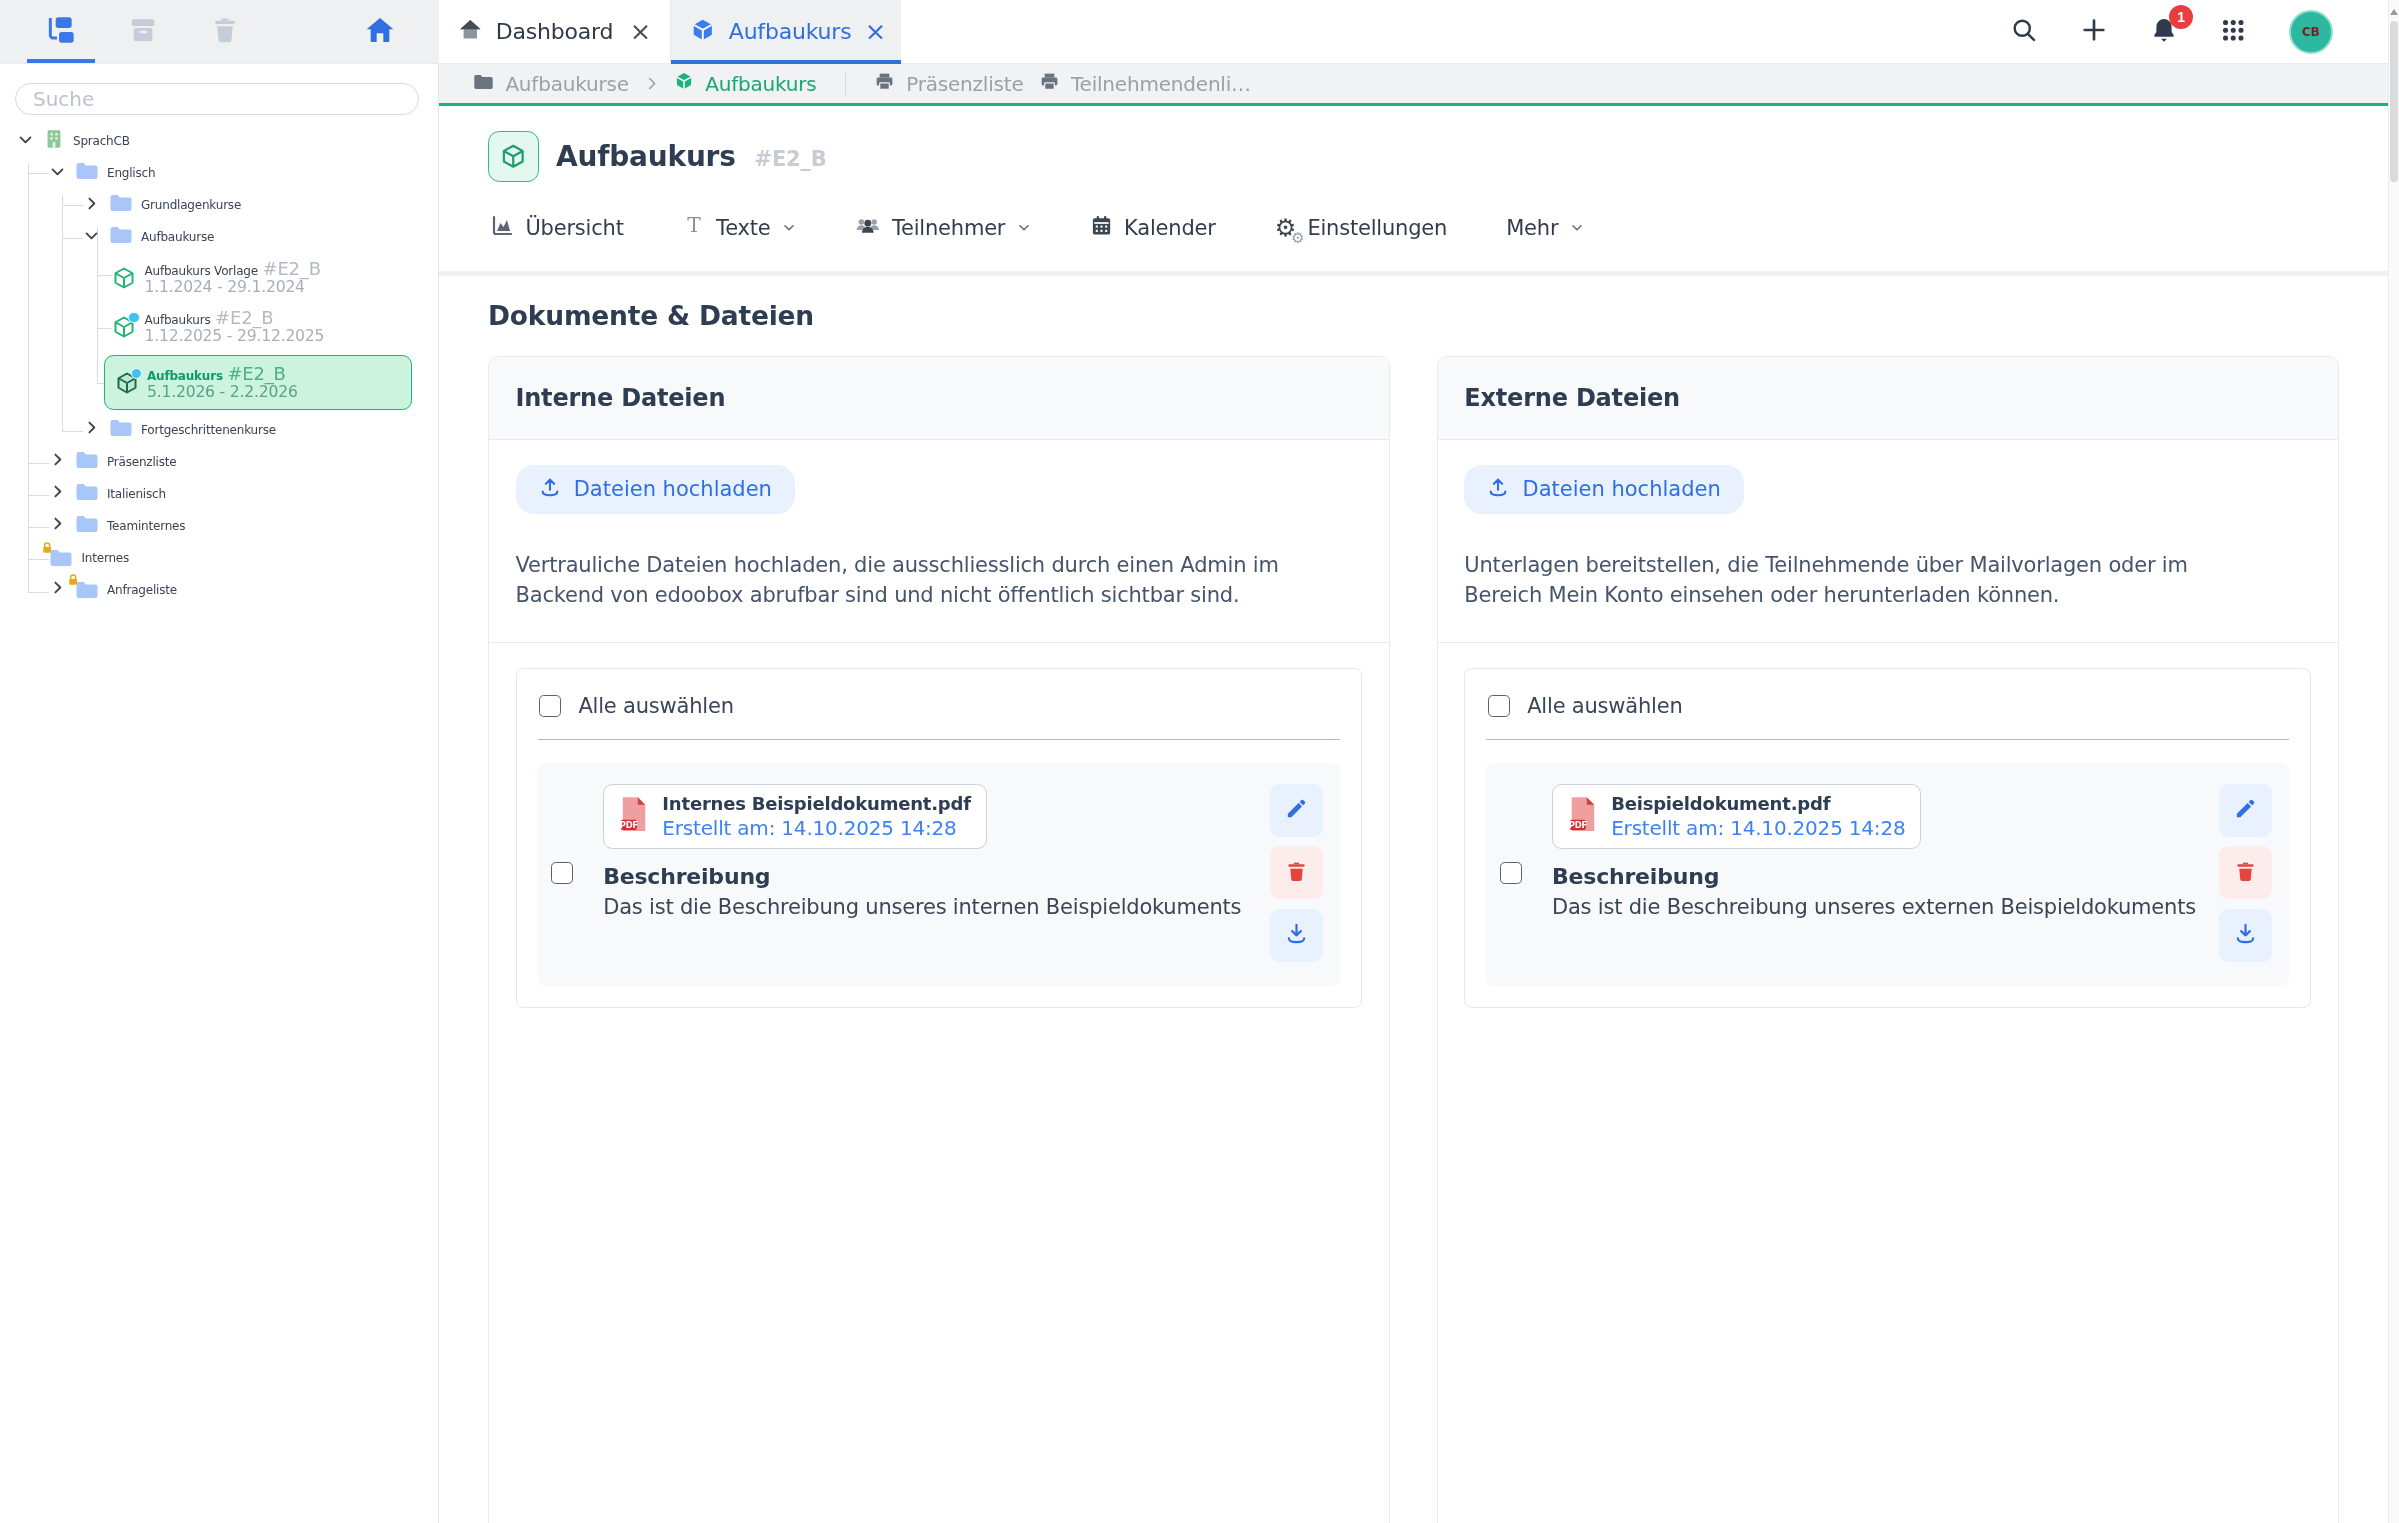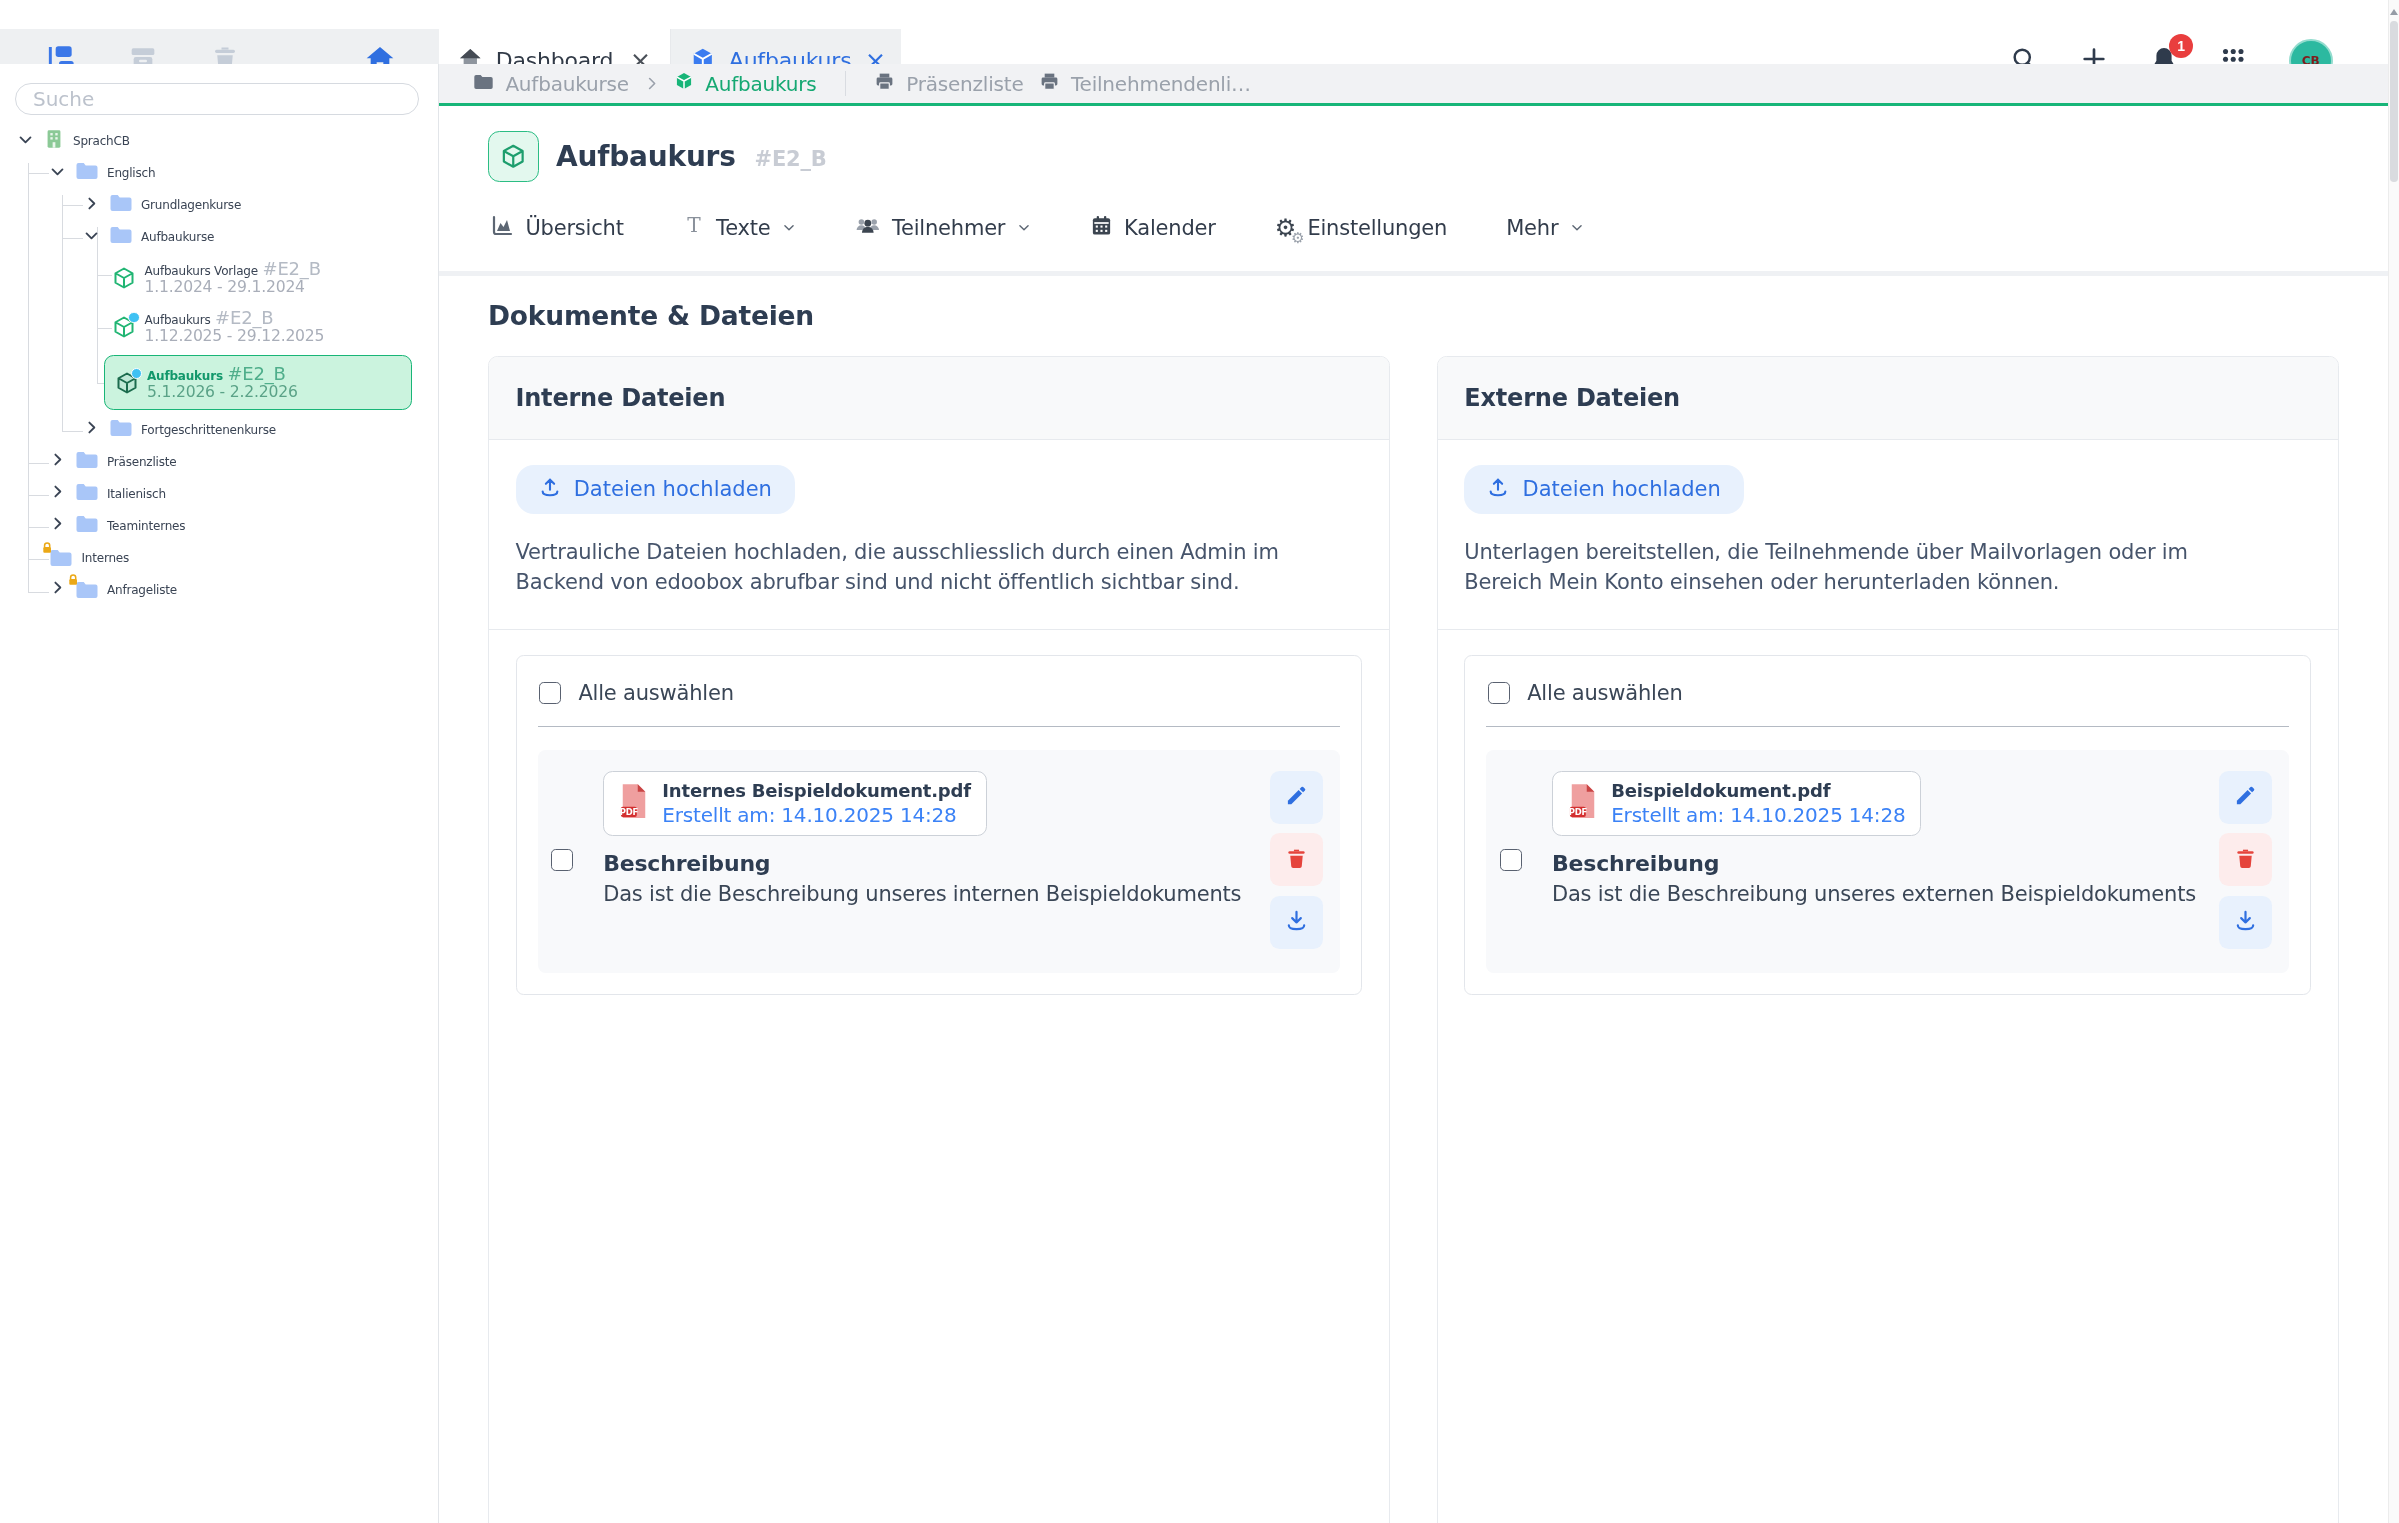--- a/index.html
+++ b/index.html
@@ -1,21 +1,21 @@
 <!DOCTYPE html>
 <html style="font-size:15px"><head>
 <meta charset="utf-8">
 <style>
   * { margin:0; padding:0; box-sizing:border-box; }
   html,body { width:2399px; height:1524px; }
   body { font-family:"DejaVu Sans","Liberation Sans",sans-serif; color:#3a4454; letter-spacing:-0.2px; }
   #app { position:relative; width:2399px; height:1524px; background:#fff; overflow:hidden; }
 
   
-  .topbar { position:absolute; left:0; top:0; right:11.4px; height:64px; background:#fff; border-bottom:0.9px solid #e9ebee; display:flex;margin-top:29px; }
+  .topbar { position:absolute; left:0; top:0; right:11.4px; height:64px; background:#fff; border-bottom:0.9px solid #e9ebee; display:flex; }
   .toolzone { width:439px; height:100%; background:#eef0f2; display:flex; align-items:center; padding-left:40px; gap:40px; flex:none; }
   .tool { position:relative; width:42px; height:100%; display:flex; align-items:center; justify-content:center; background:none; border:none; cursor:pointer; }
   .tool.active::after { content:""; position:absolute; left:-13.2px; right:-13.2px; bottom:0; height:3.8px; background:#3b77e8; }
   .tool.home-tool { margin-left:auto; margin-right:38px; }
   .tabstrip { display:flex; height:100%; flex:none; }
   .wtab { width:231px; display:flex; align-items:center; gap:13.2px; padding:0 19px; cursor:pointer; position:relative; background:#fff; }
   .wtab .tlabel { font-size:22px; color:#313a47; }
   .wtab .tclose { margin-left:auto; font-size:25.6px; color:#4a5058; line-height:1; }
   .wtab.active { background:#eef0f2; border-left:0.9px solid #e7e9ec; }
   .wtab.active .tlabel, .wtab.active .tclose { color:#2f6fe0; }
@@ -74,21 +74,21 @@
   .gearbig { font-size:24px; color:#3c4550; line-height:1; }
   .gearsmall { position:absolute; right:-8.5px; bottom:-5.7px; font-size:15px; color:#9aa1ab; line-height:1; }
   .head-band { margin-top:23px; height:4.7px; background:#eff1f4; }
   .section-title { padding-left:49px; margin-top:24.6px; font-size:26.5px; font-weight:600; color:#2e3d52; }
 
   .cards { display:flex; gap:47px; margin:24.6px 49px 0 49px; }
   .card { flex:1; height:1194px; background:#fff; border:0.9px solid #e7eaee; border-radius:9.5px; overflow:hidden; }
   .card-hd { height:83px; background:#f8f9fa; border-bottom:0.9px solid #e7eaee; display:flex; align-items:center; padding:0 26.5px; font-size:24px; font-weight:600; color:#2e3d52; }
   .card-top { padding:24.6px 26.5px 32px 26.5px; border-bottom:0.9px solid #e7eaee; }
   .upload-btn { display:inline-flex; align-items:center; gap:13.2px; height:49px; padding:0 23px; background:#e8f1fd; color:#2f6fe0; font-size:21px; font-family:inherit; border:none; border-radius:18px; cursor:pointer; }
-  .card-desc { margin-top:23px; font-size:21px; line-height:1.45; color:#46546b; max-width:92%; }
+  .card-desc { margin-top:36px; font-size:21px; line-height:1.45; color:#46546b; max-width:92%; }
   .card-list { padding:24.6px 26.5px; }
   .panel { border:0.9px solid #e3e6eb; border-radius:7.6px; padding:21px; }
   .selall { display:flex; align-items:center; gap:17px; font-size:21px; color:#3a4656; cursor:pointer; padding:3.8px 1.9px; }
   .cb { width:22px; height:22px; border:1.9px solid #596170; border-radius:4.7px; background:#fff; flex:none; cursor:pointer; }
   .panel .hr { height:0.9px; background:#b4bac3; margin:17px 0 23px 0; }
   .file-row { display:flex; gap:19px; background:#f8f9fb; border-radius:7.6px; padding:21px 17px 24.6px 7.6px; }
   .row-cb { align-self:center; margin-left:5.7px; }
   .file-main { flex:1; padding-left:11.4px; }
   .file-chip { display:inline-flex; align-items:center; gap:13.2px; background:#fff; border:0.9px solid #ccd1d8; border-radius:9.5px; padding:8.5px 15px; cursor:pointer; }
   .fname { font-size:18px; font-weight:bold; color:#2e3d52; }

